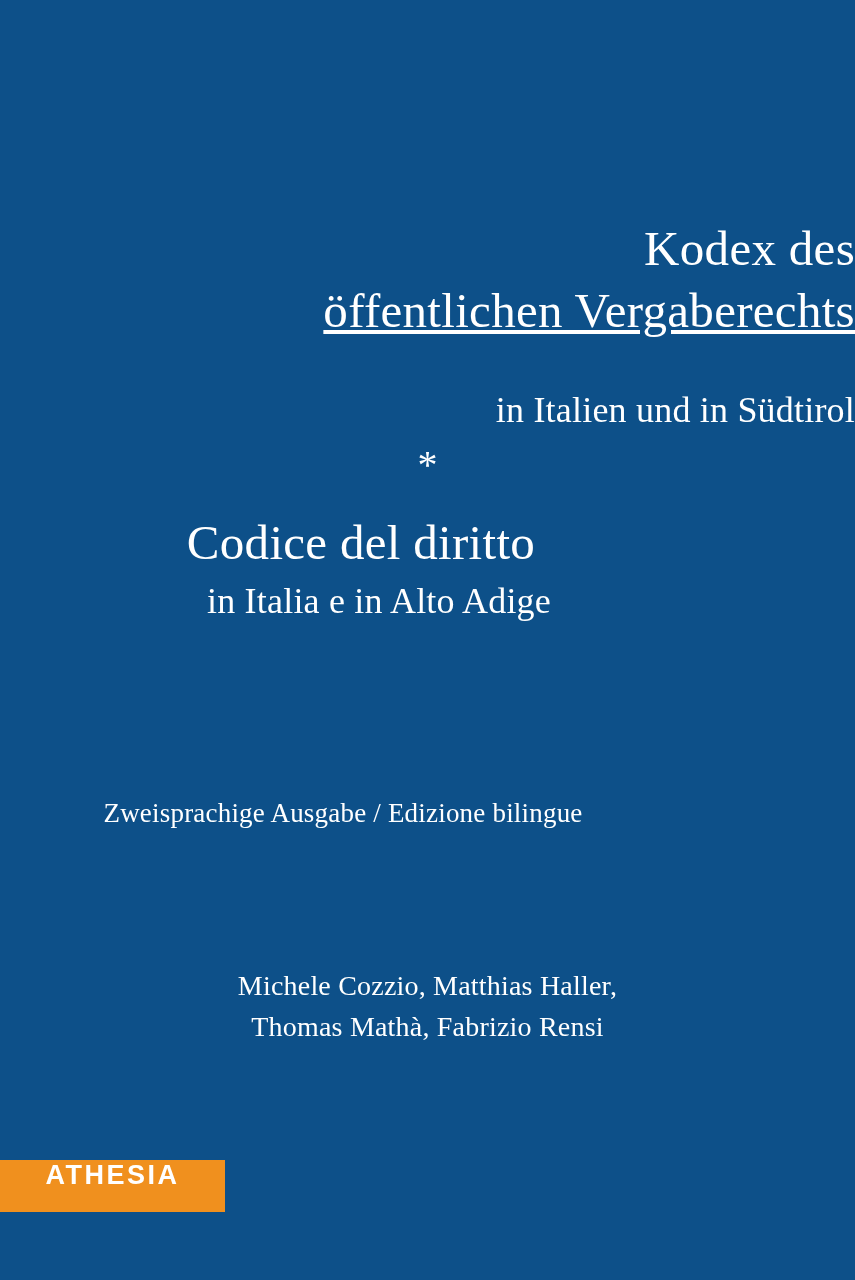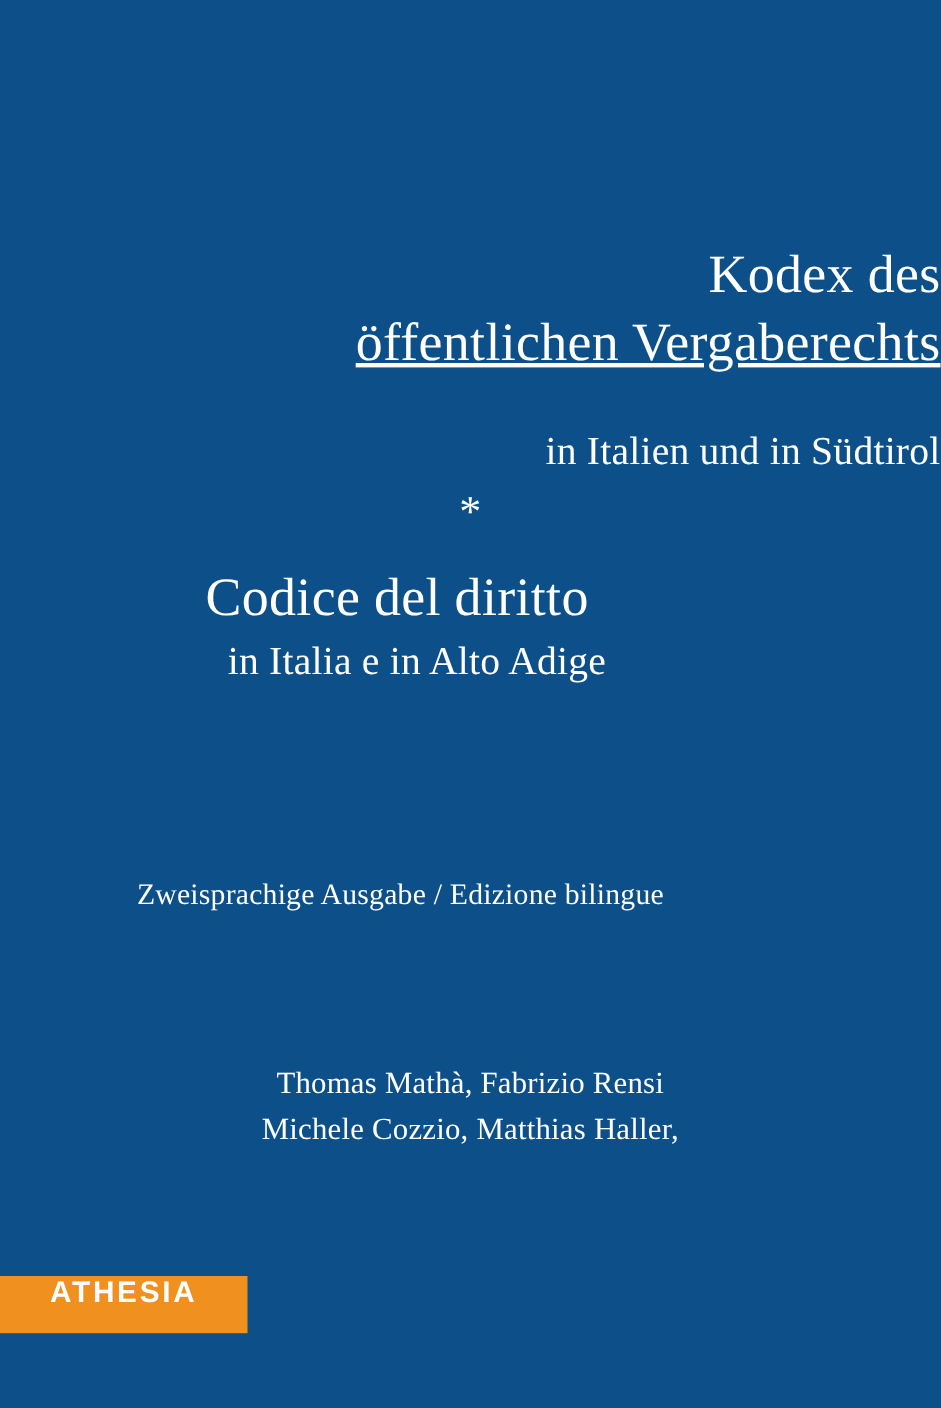--- a/index.html
+++ b/index.html
@@ -83,21 +83,20 @@
   .edition-note {
     position: absolute;
     top: 795px;
     left: 0;
     width: 686px;
     text-align: center;
     color: #ffffff;
     font-size: 27px;
     line-height: 36px;
     letter-spacing: 0.2px;
-    padding-left: 21px;
   }
   .authors {
     position: absolute;
     top: 965px;
     left: 0;
     width: 855px;
     text-align: center;
     color: #ffffff;
     font-size: 28px;
     line-height: 41px;
@@ -135,21 +134,21 @@
   <div class="separator">*</div>
 
   <div class="title-block-2">
     <div class="title-it-1">Codice del diritto</div>
     <div class="subtitle-it">in Italia e in Alto Adige</div>
   </div>
 
   <div class="edition-note">Zweisprachige Ausgabe / Edizione bilingue</div>
 
   <div class="authors">
+    <div>Michele Cozzio, Matthias Haller,</div>
     <div>Thomas Mathà, Fabrizio Rensi</div>
-    <div>Michele Cozzio, Matthias Haller,</div>
   </div>
 
   <div class="publisher-bar">
     <span class="publisher-name">ATHESIA</span>
   </div>
 
 </div>
 
 </body></html>

